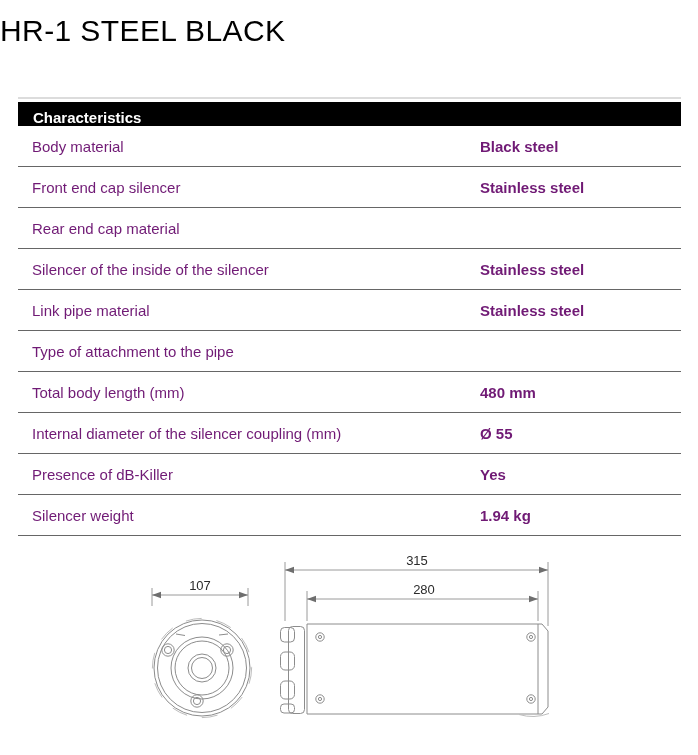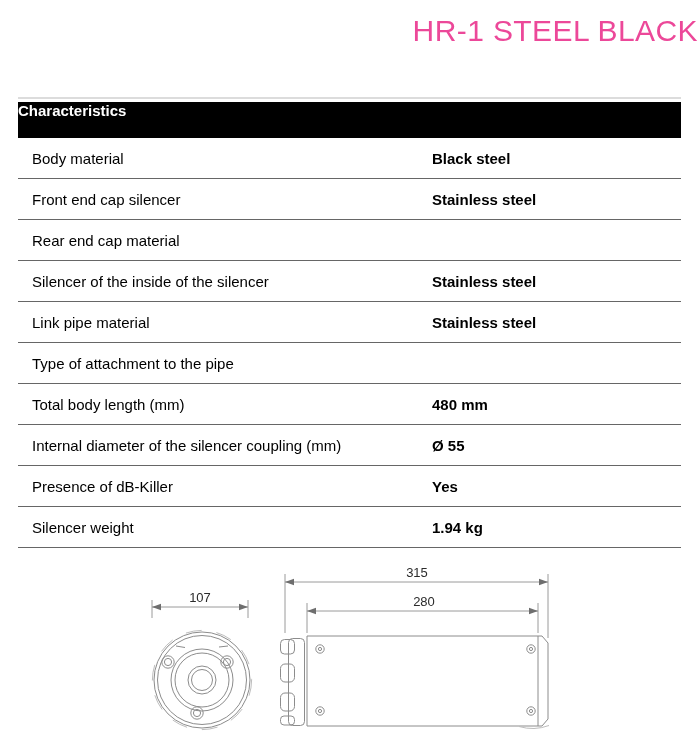--- a/index.html
+++ b/index.html
@@ -7,48 +7,50 @@
     padding: 0;
     background: #ffffff;
     width: 698px;
     height: 755px;
     font-family: "Liberation Sans", sans-serif;
     color: #1c1c1c;
     overflow: hidden;
   }
   .title {
     margin: 12px 0 0 0;
-    text-align: right;
+    text-align: left;
     font-size: 30px;
     font-weight: 500;
     letter-spacing: 0.4px;
-    color: #ec4899;
+    color: #000000;
     line-height: 38px;
   }
   .spec-table {
     margin: 47px 17px 0 18px;
     border-top: 2px solid #dcdcdc;
     padding-top: 3px;
   }
   .table-header {
     background: #000000;
     color: #ffffff;
-    height: 36px;
+    height: 24px;
     display: flex;
-    align-items: flex-start;
+    align-items: flex-end;
+    padding-left: 15px;
     font-size: 15px;
     font-weight: bold;
   }
   .row {
     display: flex;
     align-items: center;
     height: 40px;
     border-bottom: 1px solid #666666;
     font-size: 15px;
-    color: #000000;
+    color: #701a75;
+    gap: 48px;
   }
   .row .label {
     width: 414px;
     padding-left: 14px;
     box-sizing: border-box;
   }
   .row .value {
     flex: 1;
     font-weight: bold;
   }

